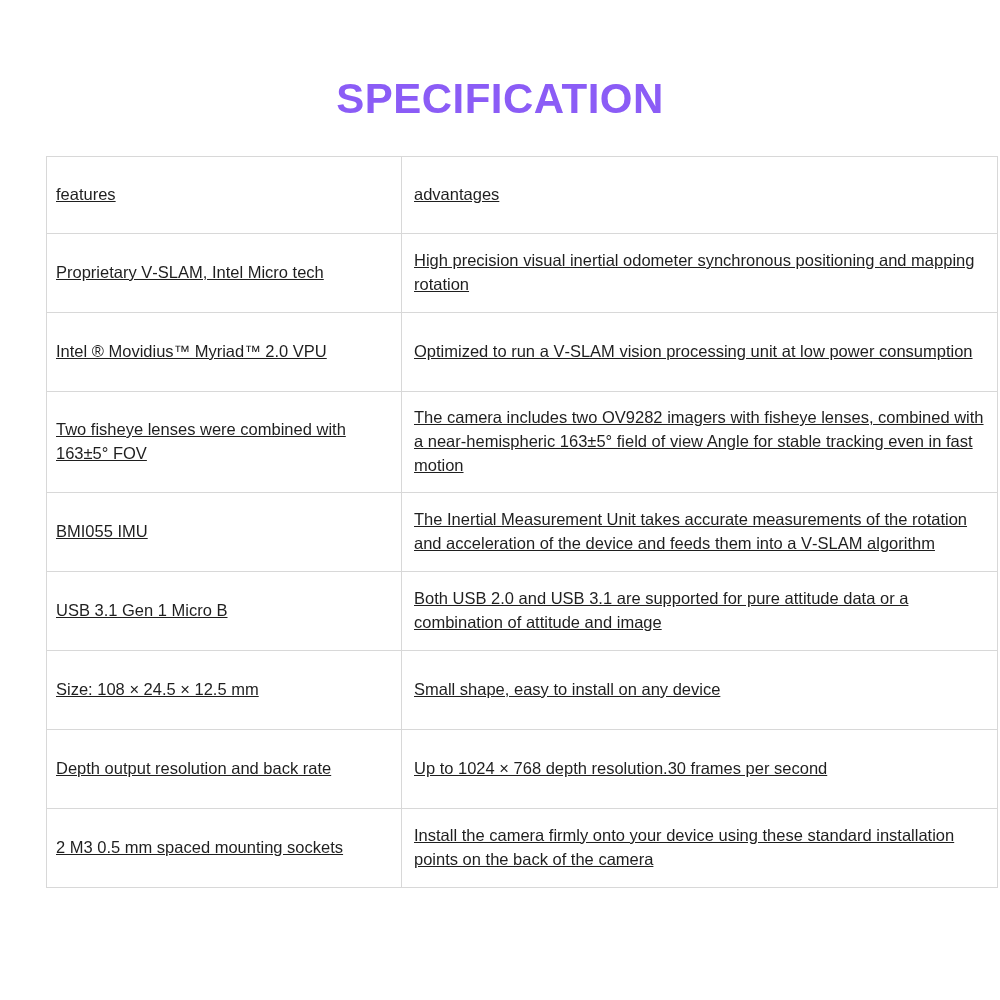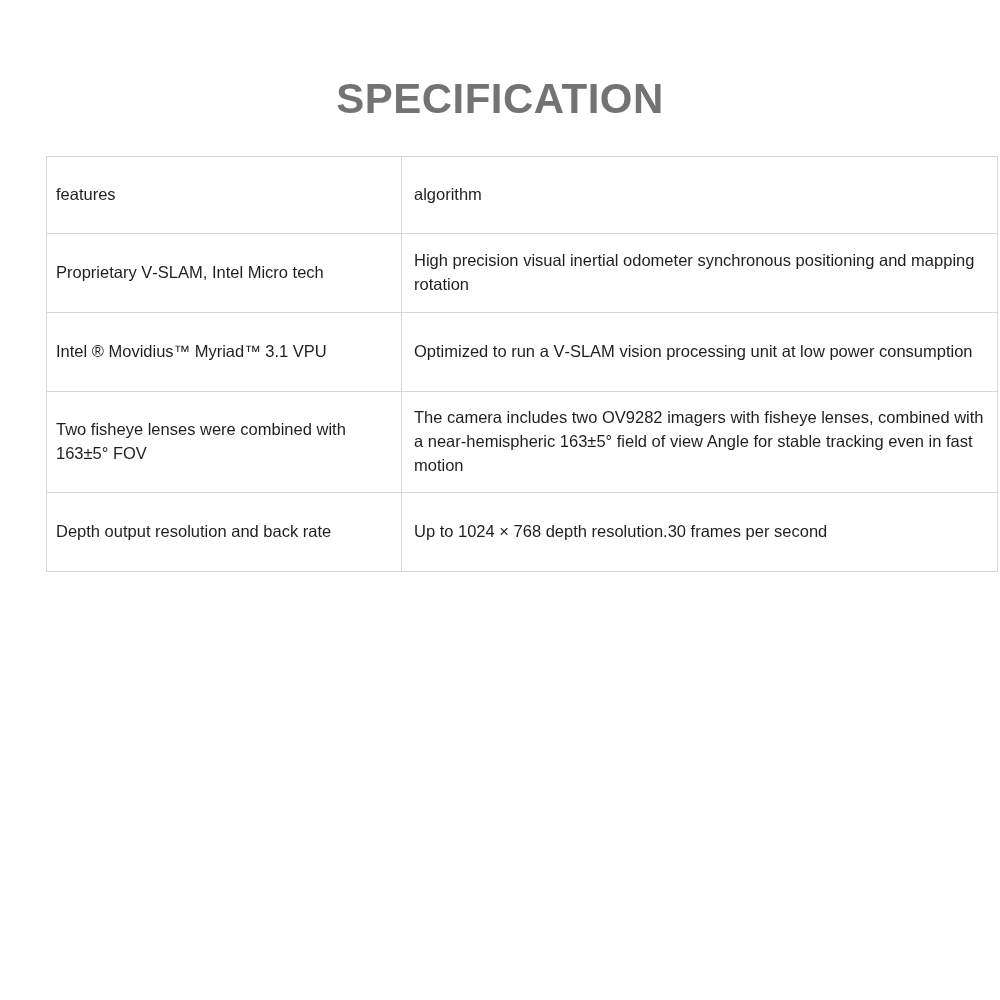--- a/index.html
+++ b/index.html
@@ -18,41 +18,42 @@
     width: 1000px;
     height: 1000px;
     box-sizing: border-box;
     position: relative;
   }
   .title {
     text-align: center;
     font-size: 42px;
     font-weight: bold;
     letter-spacing: 0.5px;
-    color: #737373;
+    color: #8b5cf6;
     margin: 0;
     padding-top: 76px;
     padding-bottom: 0;
     line-height: 1.1;
   }
   .spec-table {
     position: absolute;
     left: 46px;
     top: 156px;
     width: 908px;
     border-collapse: collapse;
     table-layout: fixed;
   }
   .spec-table td {
     border: 1px solid #d8d8d8;
     vertical-align: middle;
     font-size: 16.5px;
     line-height: 1.45;
     color: #1f1f1f;
     padding: 14px 10px 14px 20px;
+    text-decoration: underline;
   }
   .spec-table td.col-feature {
     width: 335px;
     padding-left: 9px;
   }
   .spec-table td.col-advantage {
     width: 573px;
     padding-left: 12px;
   }
   .spec-table tr.header-row td {
@@ -69,34 +70,50 @@
 <body>
 
 <div class="page">
 
   <h1 class="title">SPECIFICATION</h1>
 
   <table class="spec-table">
     <tbody>
       <tr class="header-row">
         <td class="col-feature">features</td>
-        <td class="col-advantage">algorithm</td>
+        <td class="col-advantage">advantages</td>
       </tr>
       <tr class="row-tall">
         <td class="col-feature">Proprietary V‑SLAM, Intel Micro tech</td>
         <td class="col-advantage">High precision visual inertial odometer synchronous positioning and mapping rotation</td>
       </tr>
       <tr class="row-tall">
-        <td class="col-feature">Intel ® Movidius™ Myriad™ 3.1 VPU</td>
+        <td class="col-feature">Intel ® Movidius™ Myriad™ 2.0 VPU</td>
         <td class="col-advantage">Optimized to run a V‑SLAM vision processing unit at low power consumption</td>
       </tr>
       <tr class="row-tall">
         <td class="col-feature">Two fisheye lenses were combined with 163±5° FOV</td>
         <td class="col-advantage">The camera includes two OV9282 imagers with fisheye lenses, combined with a near‑hemispheric 163±5° field of view Angle for stable tracking even in fast motion</td>
       </tr>
       <tr class="row-tall">
+        <td class="col-feature">BMI055 IMU</td>
+        <td class="col-advantage">The Inertial Measurement Unit takes accurate measurements of the rotation and acceleration of the device and feeds them into a V‑SLAM algorithm</td>
+      </tr>
+      <tr class="row-tall">
+        <td class="col-feature">USB 3.1 Gen 1 Micro B</td>
+        <td class="col-advantage">Both USB 2.0 and USB 3.1 are supported for pure attitude data or a combination of attitude and image</td>
+      </tr>
+      <tr class="row-tall">
+        <td class="col-feature">Size: 108 × 24.5 × 12.5 mm</td>
+        <td class="col-advantage">Small shape, easy to install on any device</td>
+      </tr>
+      <tr class="row-tall">
         <td class="col-feature">Depth output resolution and back rate</td>
         <td class="col-advantage">Up to 1024 × 768 depth resolution.30 frames per second</td>
+      </tr>
+      <tr class="row-tall">
+        <td class="col-feature">2 M3 0.5 mm spaced mounting sockets</td>
+        <td class="col-advantage">Install the camera firmly onto your device using these standard installation points on the back of the camera</td>
       </tr>
     </tbody>
   </table>
 
 </div>
 
 </body></html>

